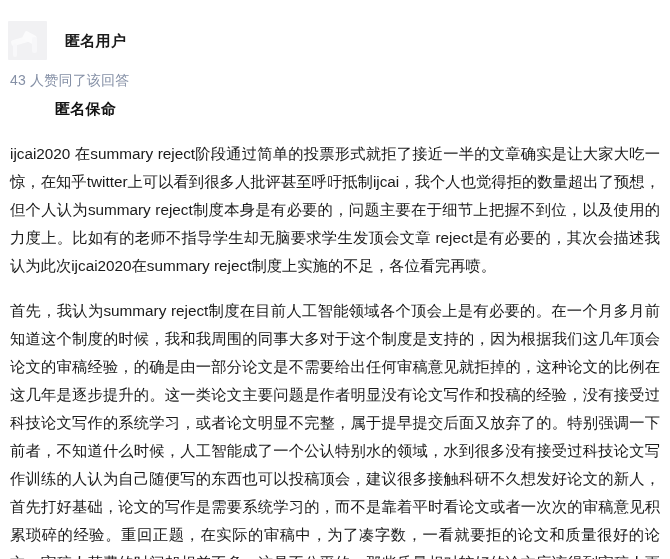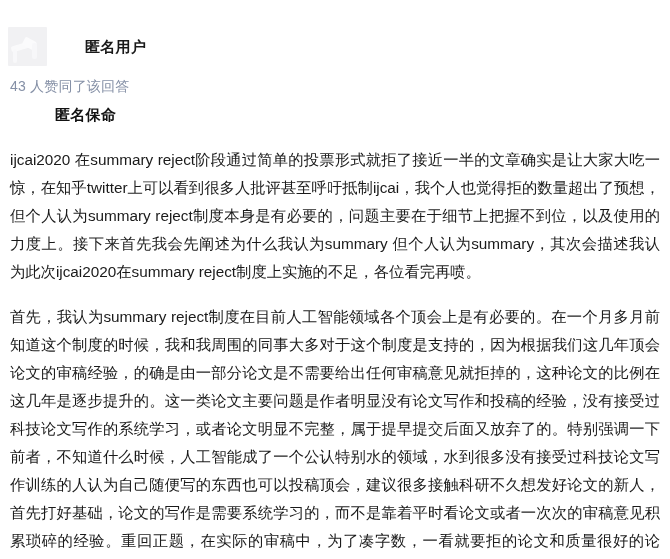--- a/index.html
+++ b/index.html
@@ -19,24 +19,23 @@
     width: 670px;
     box-sizing: border-box;
     padding: 0;
     background: #ffffff;
   }
 
   
   .author-row {
     display: flex;
     align-items: center;
-    padding: 26px 0 0 8px;
+    padding: 20px 0 0 8px;
     height: 40px;
     box-sizing: content-box;
-    gap: 20px;
   }
   .avatar {
     width: 39px;
     height: 39px;
     flex: 0 0 39px;
     background: #f1f1f3;
     position: relative;
     overflow: hidden;
     border-radius: 1px;
   }
@@ -141,17 +140,17 @@
       <div class="shape-d"></div>
     </div>
     <div class="author-name">匿名用户</div>
   </div>
 
   <div class="vote-line">43 人赞同了该回答</div>
 
   <div class="lead-title">匿名保命</div>
 
   <div class="body-content">
-    <p>ijcai2020 在summary reject阶段通过简单的投票形式就拒了接近一半的文章确实是让大家大吃一惊，在知乎twitter上可以看到很多人批评甚至呼吁抵制ijcai，我个人也觉得拒的数量超出了预想，但个人认为summary reject制度本身是有必要的，问题主要在于细节上把握不到位，以及使用的力度上。接下来首先我会先阐述为什么我认为summary 但个人认为summary，其次会描述我认为此次ijcai2020在summary reject制度上实施的不足，各位看完再喷。</p>
+    <p>ijcai2020 在summary reject阶段通过简单的投票形式就拒了接近一半的文章确实是让大家大吃一惊，在知乎twitter上可以看到很多人批评甚至呼吁抵制ijcai，我个人也觉得拒的数量超出了预想，但个人认为summary reject制度本身是有必要的，问题主要在于细节上把握不到位，以及使用的力度上。比如有的老师不指导学生却无脑要求学生发顶会文章 reject是有必要的，其次会描述我认为此次ijcai2020在summary reject制度上实施的不足，各位看完再喷。</p>
     <p>首先，我认为summary reject制度在目前人工智能领域各个顶会上是有必要的。在一个月多月前知道这个制度的时候，我和我周围的同事大多对于这个制度是支持的，因为根据我们这几年顶会论文的审稿经验，的确是由一部分论文是不需要给出任何审稿意见就拒掉的，这种论文的比例在这几年是逐步提升的。这一类论文主要问题是作者明显没有论文写作和投稿的经验，没有接受过科技论文写作的系统学习，或者论文明显不完整，属于提早提交后面又放弃了的。特别强调一下前者，不知道什么时候，人工智能成了一个公认特别水的领域，水到很多没有接受过科技论文写作训练的人认为自己随便写的东西也可以投稿顶会，建议很多接触科研不久想发好论文的新人，首先打好基础，论文的写作是需要系统学习的，而不是靠着平时看论文或者一次次的审稿意见积累琐碎的经验。重回正题，在实际的审稿中，为了凑字数，一看就要拒的论文和质量很好的论文，审稿人花费的时间却相差不多，这是不公平的，那些质量相对较好的论文应该得到审稿人更仔细的评价。最后，这个制度也有助于限制学术圈的很多不好的现象，比如论文不行就找关系，比如有的老师不指导学生却无脑要求学生发顶会文章。</p>
   </div>
 
 </div>
 
 </body></html>

